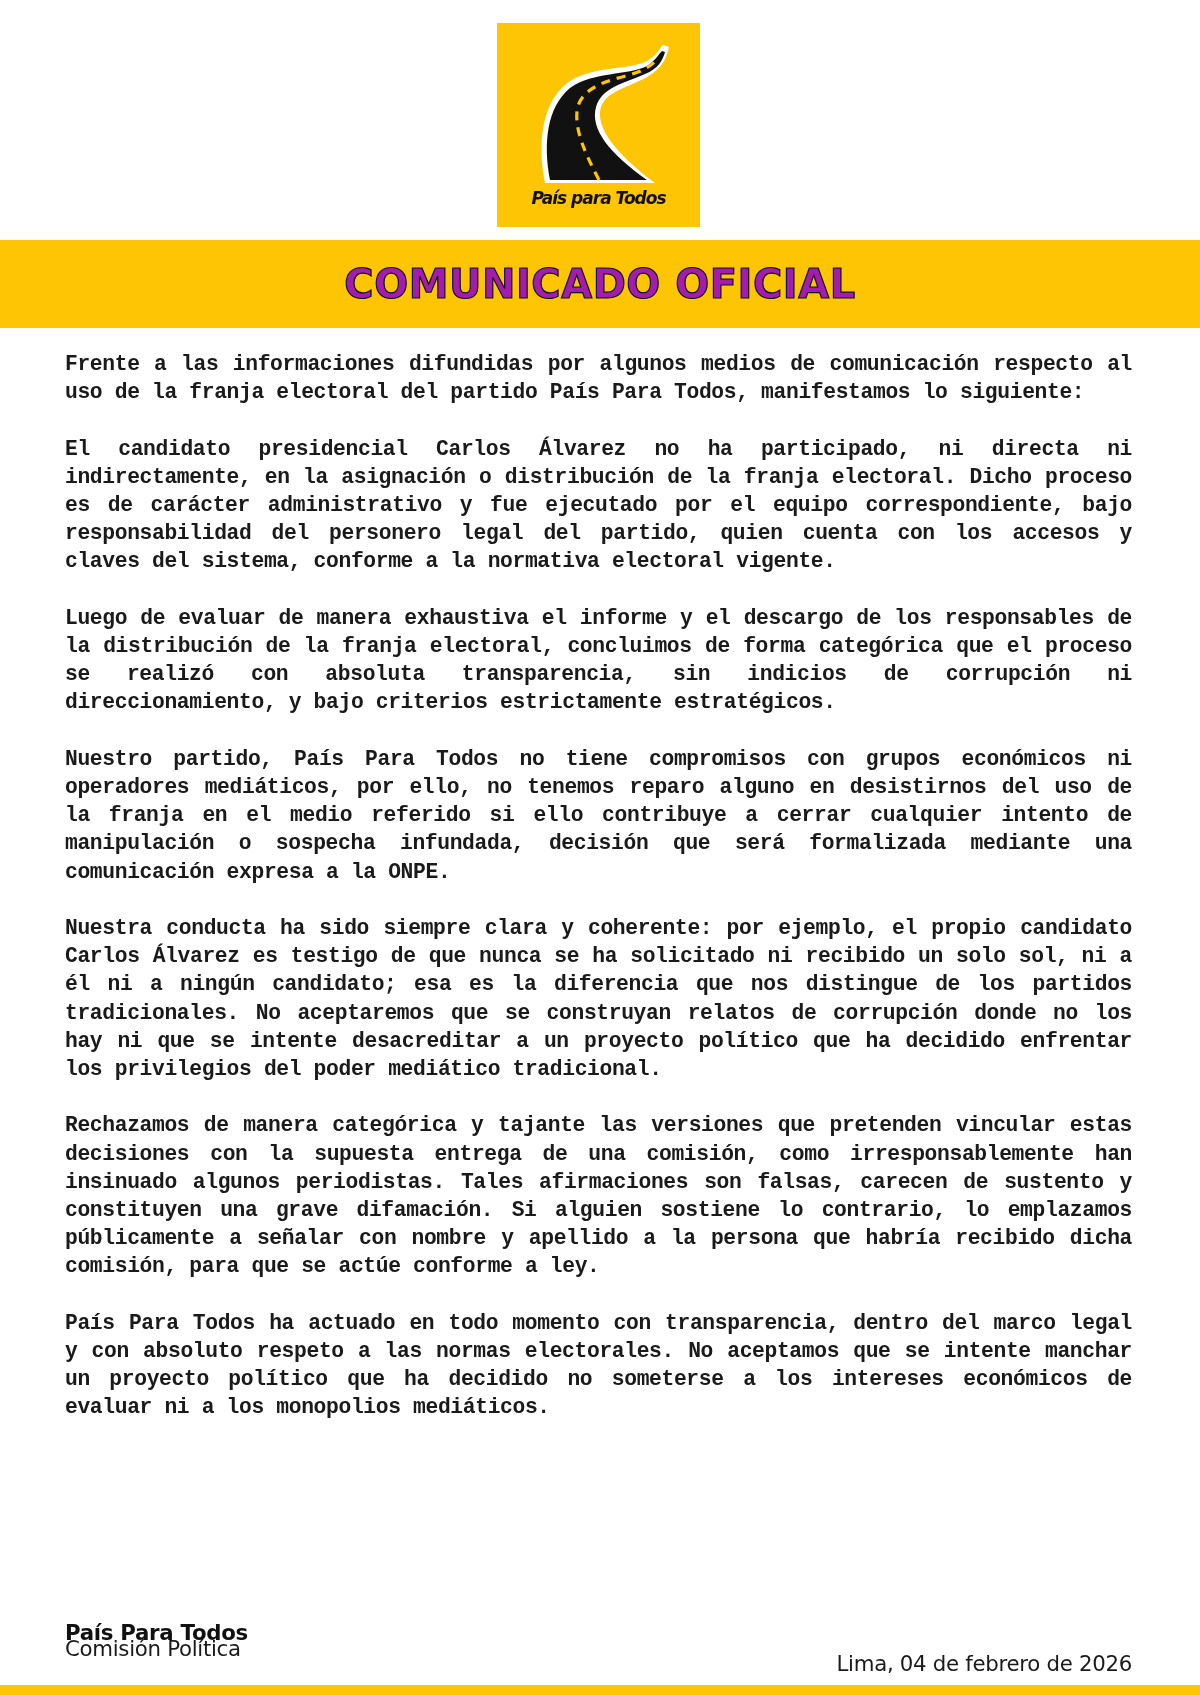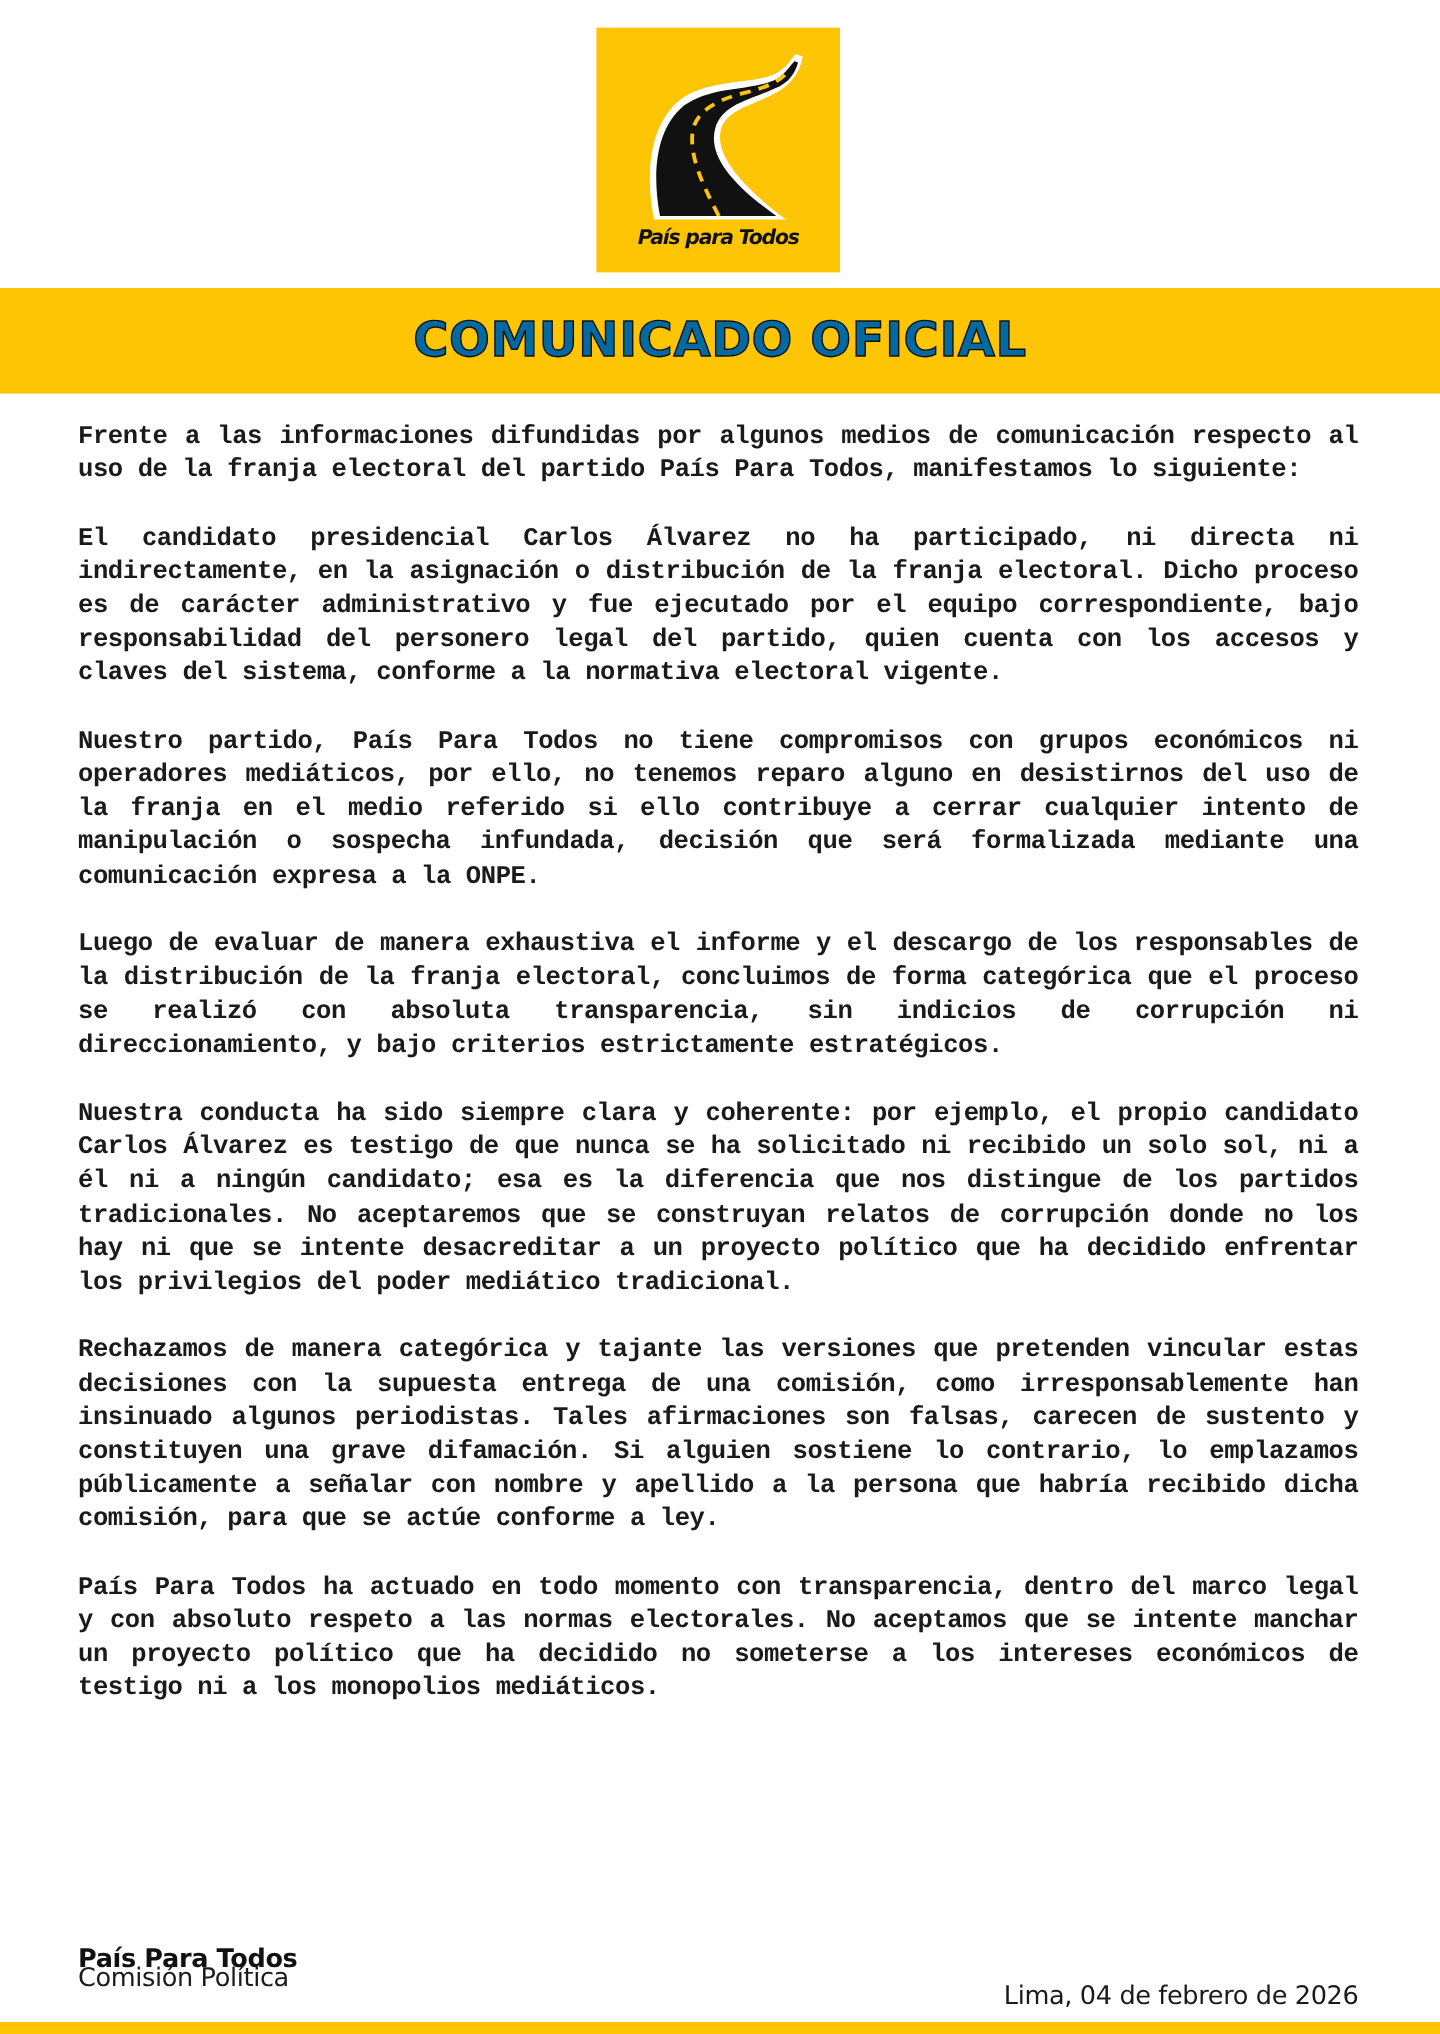--- a/index.html
+++ b/index.html
@@ -17,21 +17,21 @@
       font-size: 17px; letter-spacing: -1px; color: #111;
     }
 
     .banner {
       position: absolute; left: 0; top: 240px; width: 1200px; height: 88px;
       background: #fdc503;
       display: flex; align-items: center; justify-content: center;
     }
     .banner-title {
       font-family: "DejaVu Sans", sans-serif; font-weight: bold;
-      font-size: 40px; letter-spacing: 0.5px; color: #0369a1;
+      font-size: 40px; letter-spacing: 0.5px; color: #a21caf;
       -webkit-text-stroke: 1.2px #111;
     }
 
     .body-text {
       position: absolute; left: 65px; top: 350px; width: 1067px;
     }
     .para {
       font-family: Liberation Mono, monospace; font-weight: bold;
       font-size: 21.3px; line-height: 28.2px; color: #1a1a1a;
       text-align: justify; margin-bottom: 28.2px; letter-spacing: -0.35px;
@@ -72,24 +72,24 @@
   <div class="logo-text">País para Todos</div>
 </div>
 
 <div class="banner">
   <h1 class="banner-title">COMUNICADO OFICIAL</h1>
 </div>
 
 <div class="body-text">
   <p class="para">Frente a las informaciones difundidas por algunos medios de comunicación respecto al uso de la franja electoral del partido País Para Todos, manifestamos lo siguiente:</p>
   <p class="para">El candidato presidencial Carlos Álvarez no ha participado, ni directa ni indirectamente, en la asignación o distribución de la franja electoral. Dicho proceso es de carácter administrativo y fue ejecutado por el equipo correspondiente, bajo responsabilidad del personero legal del partido, quien cuenta con los accesos y claves del sistema, conforme a la normativa electoral vigente.</p>
+  <p class="para">Luego de evaluar de manera exhaustiva el informe y el descargo de los responsables de la distribución de la franja electoral, concluimos de forma categórica que el proceso se realizó con absoluta transparencia, sin indicios de corrupción ni direccionamiento, y bajo criterios estrictamente estratégicos.</p>
   <p class="para">Nuestro partido, País Para Todos no tiene compromisos con grupos económicos ni operadores mediáticos, por ello, no tenemos reparo alguno en desistirnos del uso de la franja en el medio referido si ello contribuye a cerrar cualquier intento de manipulación o sospecha infundada, decisión que será formalizada mediante una comunicación expresa a la ONPE.</p>
-  <p class="para">Luego de evaluar de manera exhaustiva el informe y el descargo de los responsables de la distribución de la franja electoral, concluimos de forma categórica que el proceso se realizó con absoluta transparencia, sin indicios de corrupción ni direccionamiento, y bajo criterios estrictamente estratégicos.</p>
   <p class="para">Nuestra conducta ha sido siempre clara y coherente: por ejemplo, el propio candidato Carlos Álvarez es testigo de que nunca se ha solicitado ni recibido un solo sol, ni a él ni a ningún candidato; esa es la diferencia que nos distingue de los partidos tradicionales. No aceptaremos que se construyan relatos de corrupción donde no los hay ni que se intente desacreditar a un proyecto político que ha decidido enfrentar los privilegios del poder mediático tradicional.</p>
   <p class="para">Rechazamos de manera categórica y tajante las versiones que pretenden vincular estas decisiones con la supuesta entrega de una comisión, como irresponsablemente han insinuado algunos periodistas. Tales afirmaciones son falsas, carecen de sustento y constituyen una grave difamación. Si alguien sostiene lo contrario, lo emplazamos públicamente a señalar con nombre y apellido a la persona que habría recibido dicha comisión, para que se actúe conforme a ley.</p>
-  <p class="para">País Para Todos ha actuado en todo momento con transparencia, dentro del marco legal y con absoluto respeto a las normas electorales. No aceptamos que se intente manchar un proyecto político que ha decidido no someterse a los intereses económicos de testigo ni a los monopolios mediáticos.</p>
+  <p class="para">País Para Todos ha actuado en todo momento con transparencia, dentro del marco legal y con absoluto respeto a las normas electorales. No aceptamos que se intente manchar un proyecto político que ha decidido no someterse a los intereses económicos de evaluar ni a los monopolios mediáticos.</p>
 </div>
 
 <div class="sign-org">Comisión Política</div>
 <div class="sign-name">País Para Todos</div>
 <div class="date-line">Lima, 04 de febrero de 2026</div>
 
 <div class="bottom-bar"></div>
 
 </body></html>

